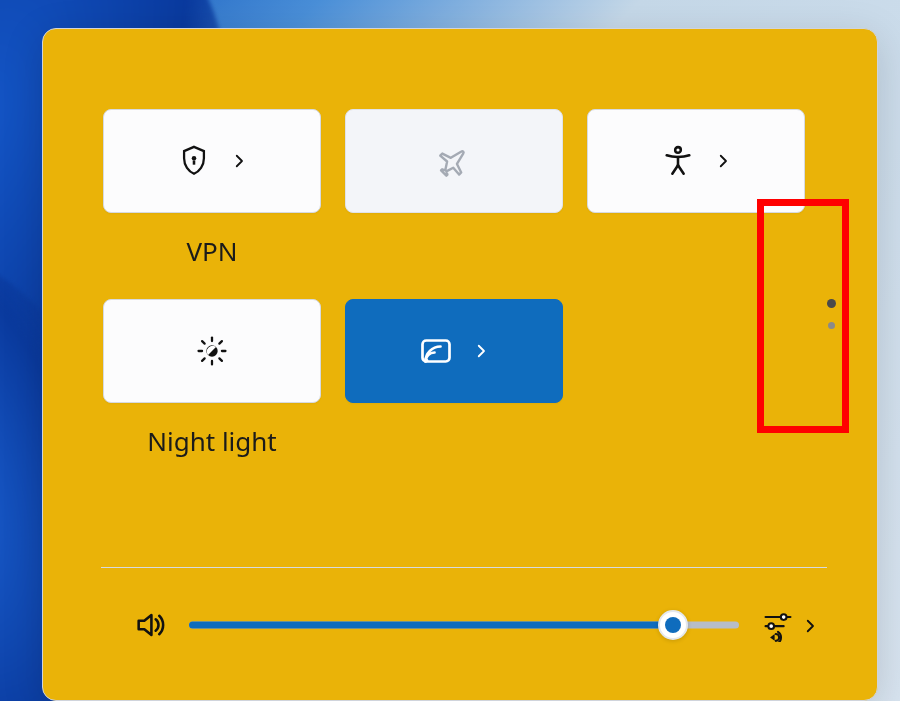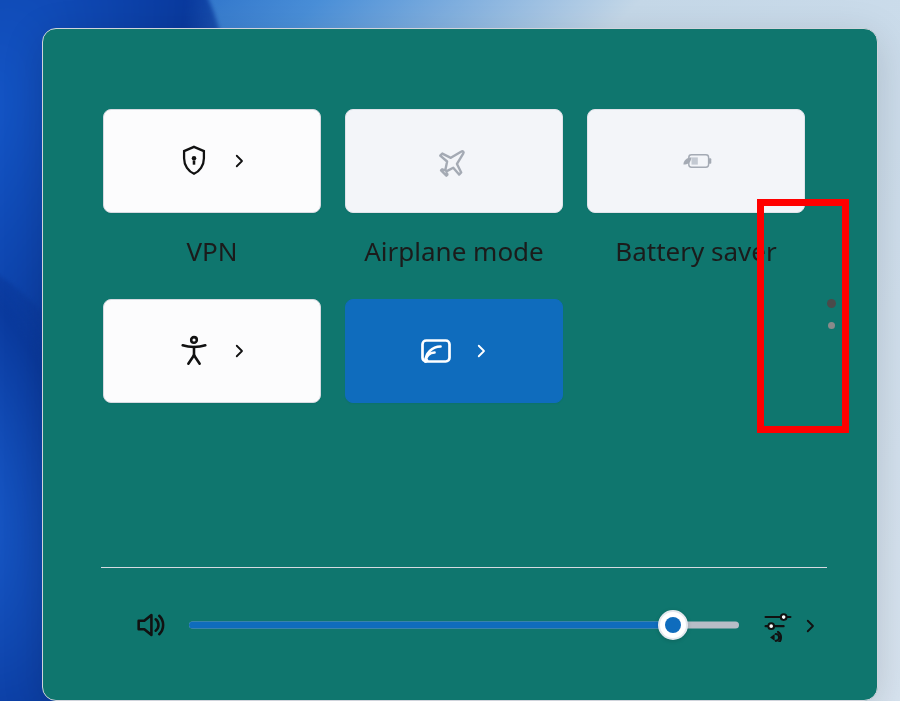--- a/index.html
+++ b/index.html
@@ -26,21 +26,21 @@
     background: radial-gradient(ellipse at 40% 40%, #1a5fd0 0%, #0a3a9e 50%, transparent 75%);
     border-radius: 50%;
     transform: rotate(-15deg);
     filter: blur(2px);
   }
 
   .panel {
     position: absolute;
     left: 42px; top: 28px;
     width: 836px; height: 673px;
-    background: #0f766e;
+    background: #eab308;
     border: 1px solid #d0d4dc;
     border-radius: 14px;
     box-shadow: 0 10px 40px rgba(0,0,0,0.15);
     padding: 80px 50px 8px 60px;
   }
 
   .grid {
     display: grid;
     grid-template-columns: repeat(3, 218px);
     column-gap: 24px;
@@ -203,56 +203,61 @@
     </div>
 
     <div class="cell">
       <div class="tile disabled">
         <span class="ico">
           <svg viewBox="0 0 24 24" width="40" height="40" fill="none" stroke="#a4aab4" stroke-width="1.6" stroke-linejoin="round">
             <path d="M3 14l6-2 2-8c.2-1 1.6-1 1.8 0l2 8 6 2v2l-6-.5-1.5 5 2 1v1h-5v-1l2-1L9 15.5 3 16v-2z" transform="rotate(45 12 12)"></path>
           </svg>
         </span>
       </div>
-      <div class="label">Airplane mode</div>
-    </div>
-
-    <div class="cell">
-      <div class="tile disabled">
-        <span class="ico">
-          <svg viewBox="0 0 40 24" width="46" height="30" fill="none" stroke="#a4aab4" stroke-width="1.6">
-            <rect x="12" y="5" width="22" height="14" rx="3"></rect>
-            <rect x="34" y="9" width="3" height="6" rx="1" fill="#a4aab4" stroke="none"></rect>
-            <rect x="15" y="8" width="7" height="8" fill="#c3c9d2" stroke="none"></rect>
-            <path d="M6 16c0-5 4-8 9-8-1 6-4 8-9 8z" fill="#a4aab4" stroke="none"></path>
-          </svg>
-        </span>
-      </div>
-      <div class="label">Battery saver</div>
-    </div>
+    </div>
+
 
     <div class="cell">
       <div class="tile">
         <span class="ico">
           <svg viewBox="0 0 24 24" width="34" height="34" fill="none" stroke="#111" stroke-width="1.8" stroke-linecap="round">
             <circle cx="12" cy="4.2" r="2"></circle>
             <path d="M4 8c3 1 5 1.2 8 1.2S17 9 20 8"></path>
             <path d="M12 9.2v6"></path>
             <path d="M12 15l-4 6"></path>
             <path d="M12 15l4 6"></path>
           </svg>
         </span>
         <span class="chev">
           <svg viewBox="0 0 24 24" width="20" height="20" fill="none" stroke="#111" stroke-width="2.4" stroke-linecap="round" stroke-linejoin="round">
               <polyline points="9 5 16 12 9 19"></polyline>
             </svg>
         </span>
       </div>
     </div>
 
+    <div class="cell">
+      <div class="tile">
+        <span class="ico">
+          <svg viewBox="0 0 24 24" width="34" height="34" fill="none" stroke="#111" stroke-width="1.6" stroke-linecap="round">
+            <circle cx="12" cy="12" r="4" fill="#111" stroke="none"></circle>
+            <path d="M14.8 9.2a4 4 0 0 0-5.6 5.6" fill="#fff" stroke="none"></path>
+            <line x1="12" y1="2.5" x2="12" y2="5"></line>
+            <line x1="12" y1="19" x2="12" y2="21.5"></line>
+            <line x1="2.5" y1="12" x2="5" y2="12"></line>
+            <line x1="19" y1="12" x2="21.5" y2="12"></line>
+            <line x1="5" y1="5" x2="6.8" y2="6.8"></line>
+            <line x1="17.2" y1="17.2" x2="19" y2="19"></line>
+            <line x1="5" y1="19" x2="6.8" y2="17.2"></line>
+            <line x1="17.2" y1="6.8" x2="19" y2="5"></line>
+          </svg>
+        </span>
+      </div>
+      <div class="label">Night light</div>
+    </div>
 
     <div class="cell">
       <div class="tile active">
         <span class="ico">
           <svg viewBox="0 0 24 24" width="38" height="38" fill="none" stroke="#fff" stroke-width="1.8" stroke-linecap="round">
             <rect x="3" y="5" width="18" height="14" rx="2.5"></rect>
             <path d="M5 19a6 6 0 0 1 6-6"></path>
             <path d="M5 19a10 10 0 0 1 10-10"></path>
             <circle cx="5.8" cy="18.2" r="1.1" fill="#fff" stroke="none"></circle>
           </svg>

